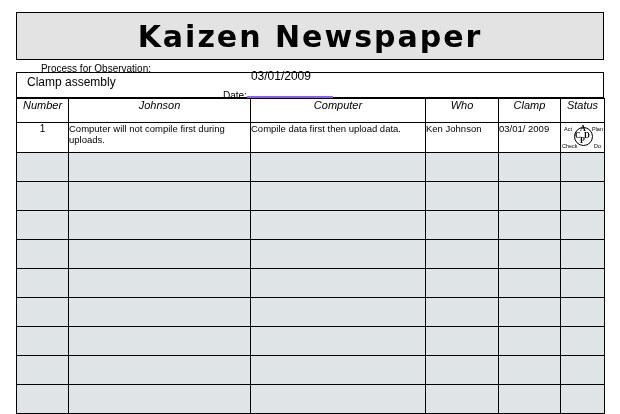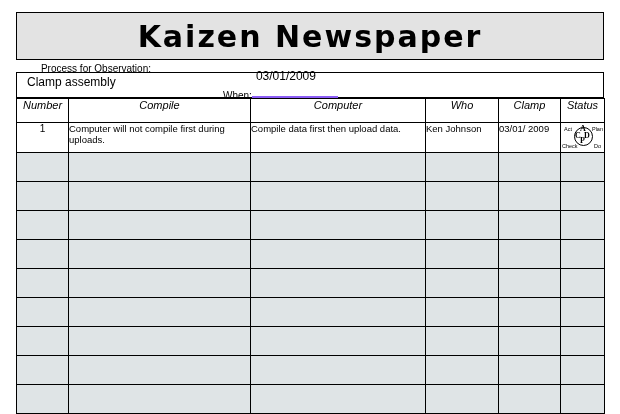--- a/index.html
+++ b/index.html
@@ -178,39 +178,39 @@
   <div class="title-banner">
     <div class="title-text">Kaizen Newspaper</div>
   </div>
 
   <div class="info-bar">
     <div class="info-group g-process">
       <span class="info-label">Process for Observation:</span>
       <span class="info-value" style="min-width:120px">Clamp assembly</span>
     </div>
     <div class="info-group g-date">
-      <span class="info-label">When:</span>
+      <span class="info-label">Date:</span>
       <span class="info-value" style="min-width:78px">03/01/2009</span>
     </div>
   </div>
 
   <div class="table-wrap">
     <table class="kn">
       <colgroup>
         <col class="col-number">
         <col class="col-problem">
         <col class="col-solution">
         <col class="col-who">
         <col class="col-when">
         <col class="col-status">
       </colgroup>
       <thead>
         <tr>
           <th>Number</th>
-          <th>Compile</th>
+          <th>Johnson</th>
           <th>Computer</th>
           <th>Who</th>
           <th>Clamp</th>
           <th>Status</th>
         </tr>
       </thead>
       <tbody>
         <tr class="filled">
           <td class="cell-number">1</td>
           <td>Computer will not compile first during uploads.</td>

